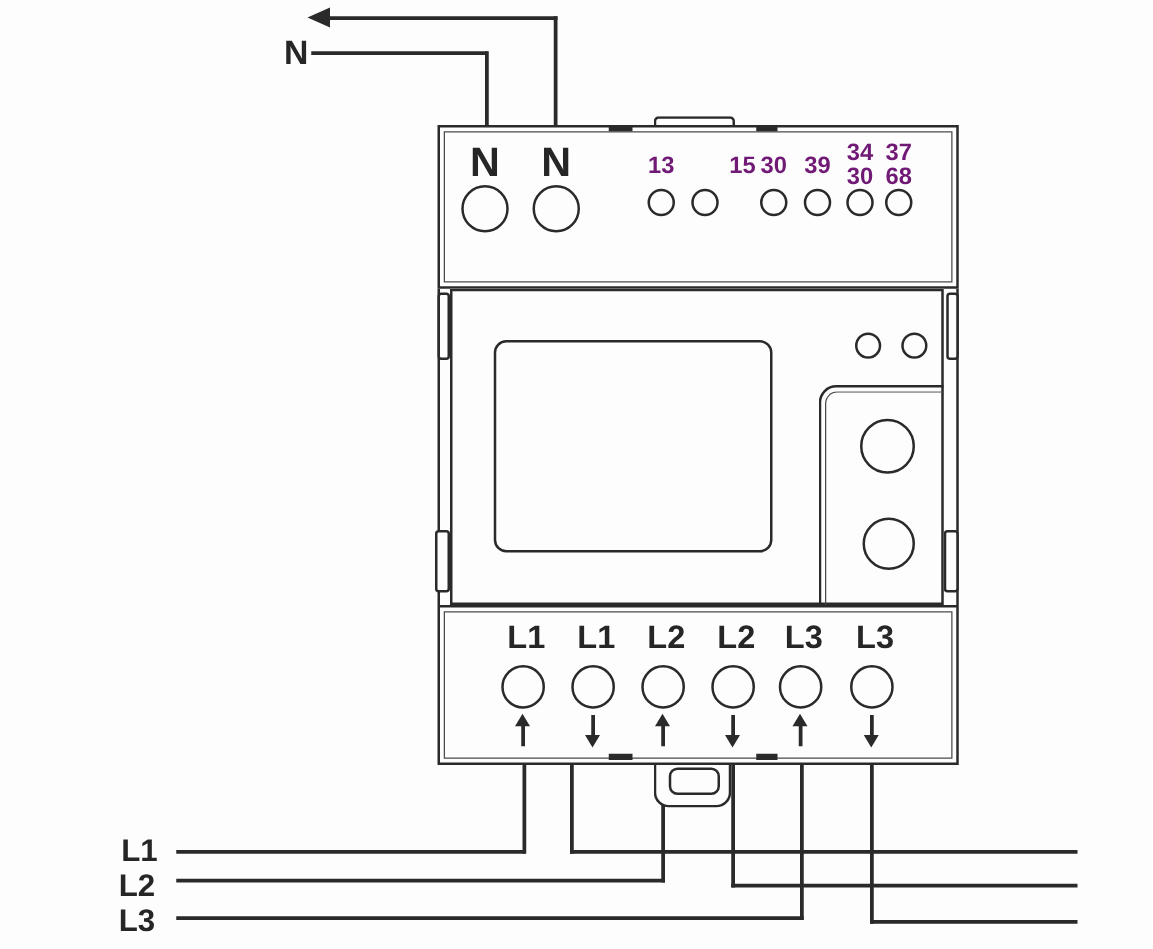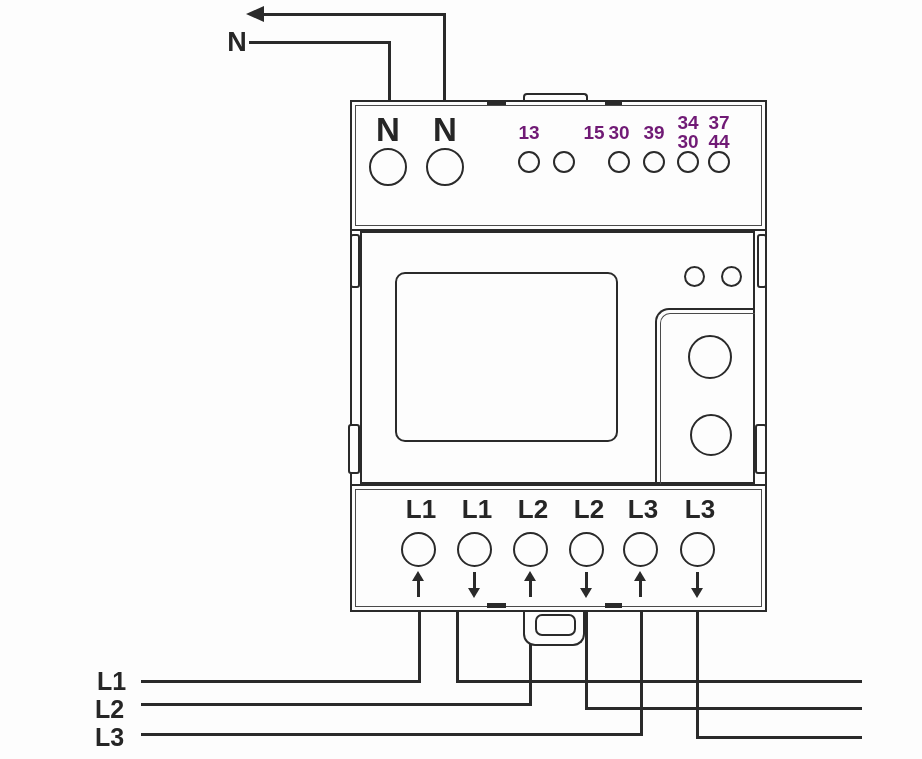--- a/index.html
+++ b/index.html
@@ -97,21 +97,21 @@
   <div class="auxlbl" style="left:632px;top:110px;width:44px;height:44px;">
     <span>39</span>
       <span></span>
   </div>
   <div class="auxlbl" style="left:666px;top:110px;width:44px;height:44px;">
     <span>34</span>
       <span>30</span>
   </div>
   <div class="auxlbl" style="left:697px;top:110px;width:44px;height:44px;">
     <span>37</span>
-      <span>44</span>
+      <span>68</span>
   </div>
 
   <div class="circle" style="left:518px;top:151px;width:22px;height:22px;"></div>
   <div class="circle" style="left:553px;top:151px;width:22px;height:22px;"></div>
   <div class="circle" style="left:608px;top:151px;width:22px;height:22px;"></div>
   <div class="circle" style="left:643px;top:151px;width:22px;height:22px;"></div>
   <div class="circle" style="left:677px;top:151px;width:22px;height:22px;"></div>
   <div class="circle" style="left:708px;top:151px;width:22px;height:22px;"></div>
 
   <div class="abs" style="left:395px;top:272px;width:223px;height:170px;border:2px solid #2a2a2a;border-radius:10px;"></div>

